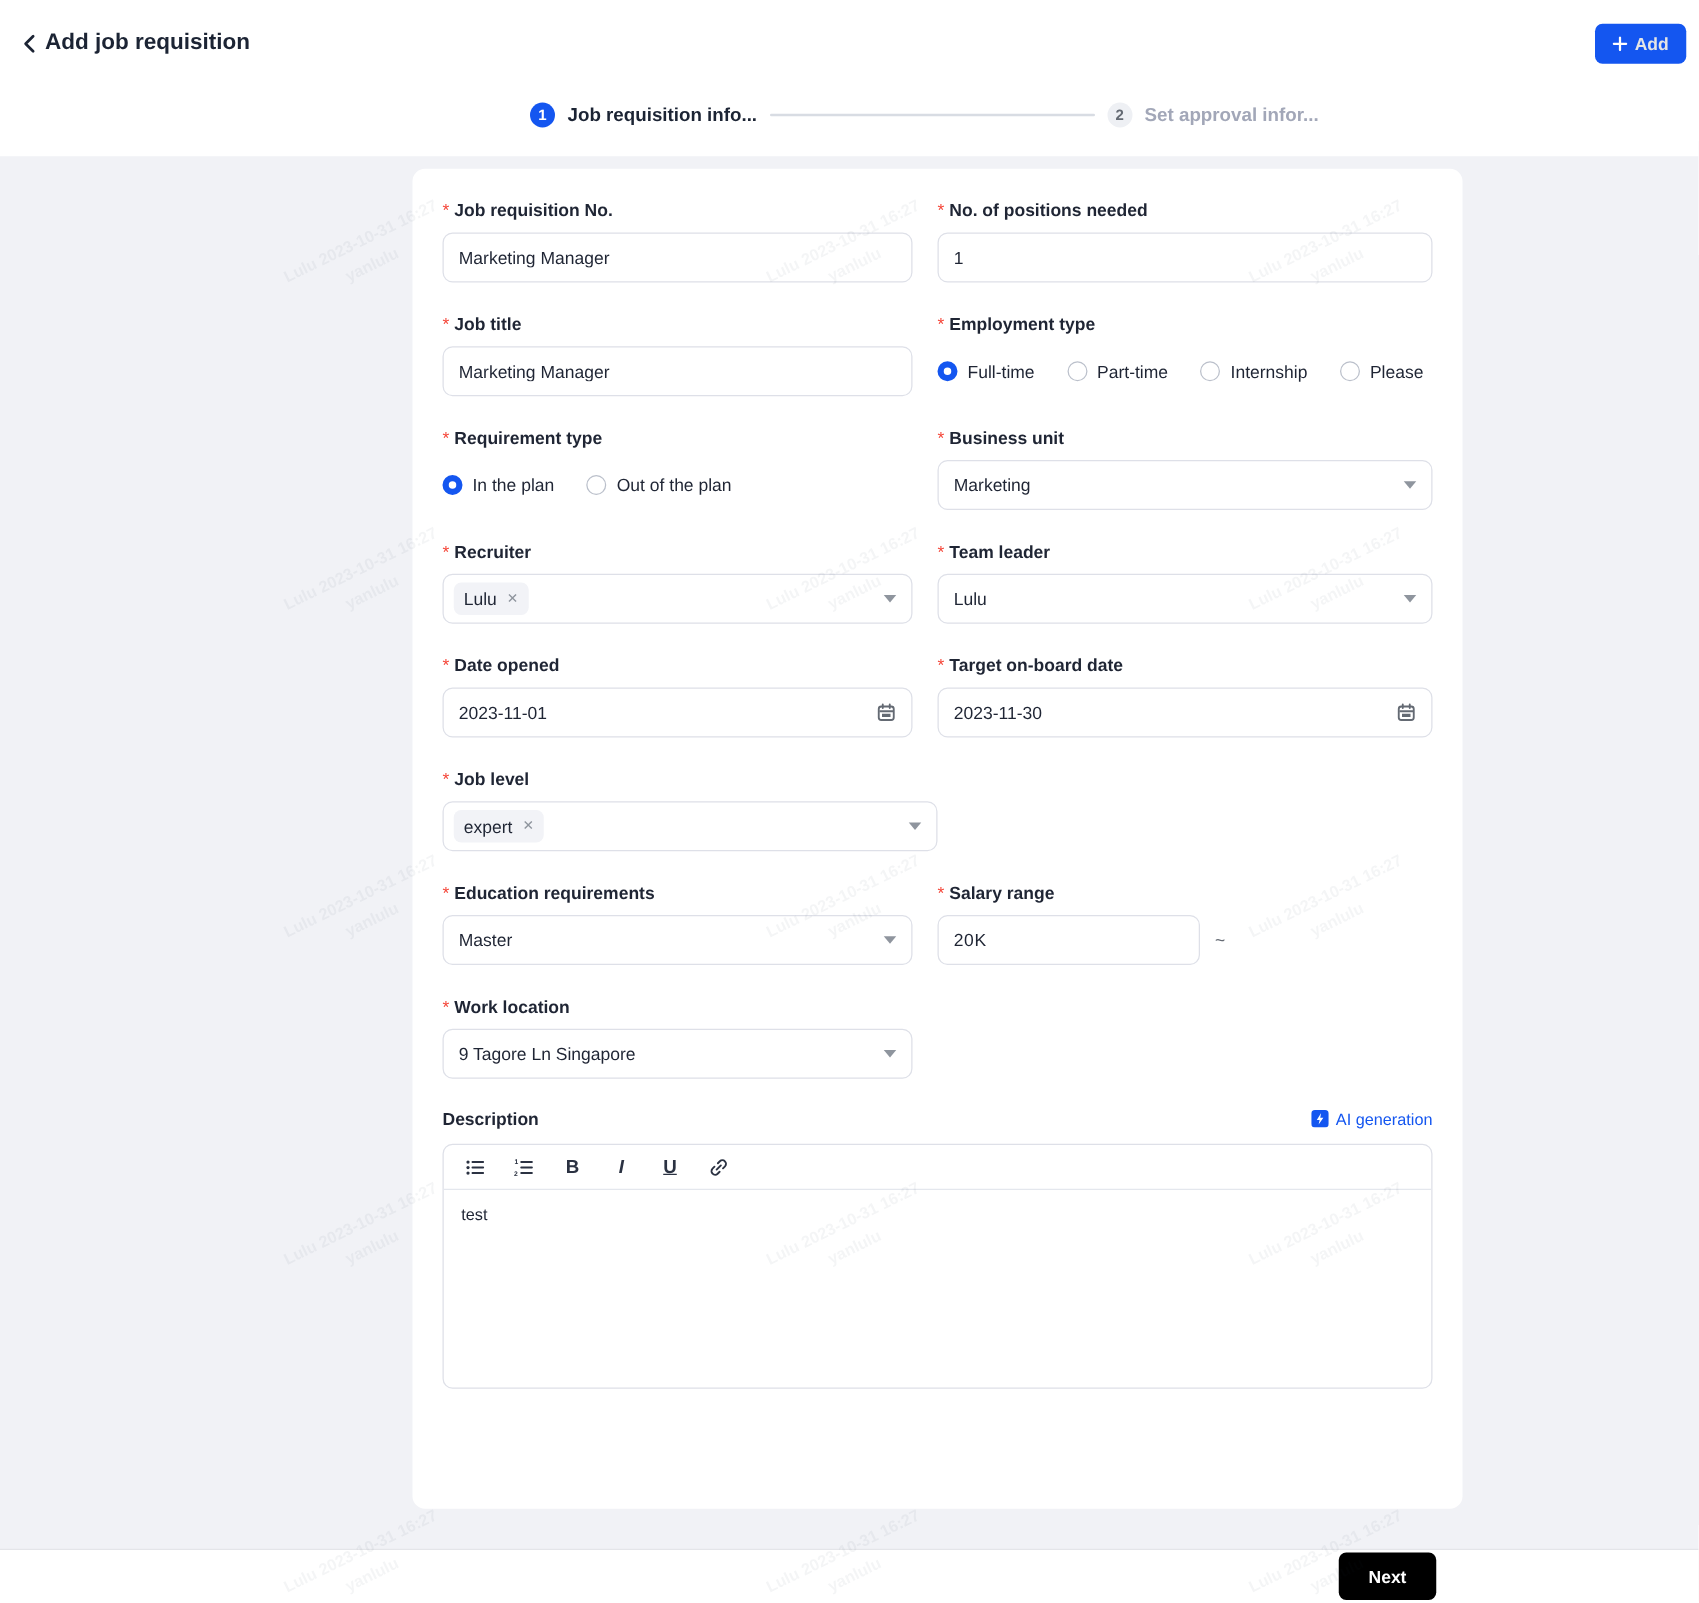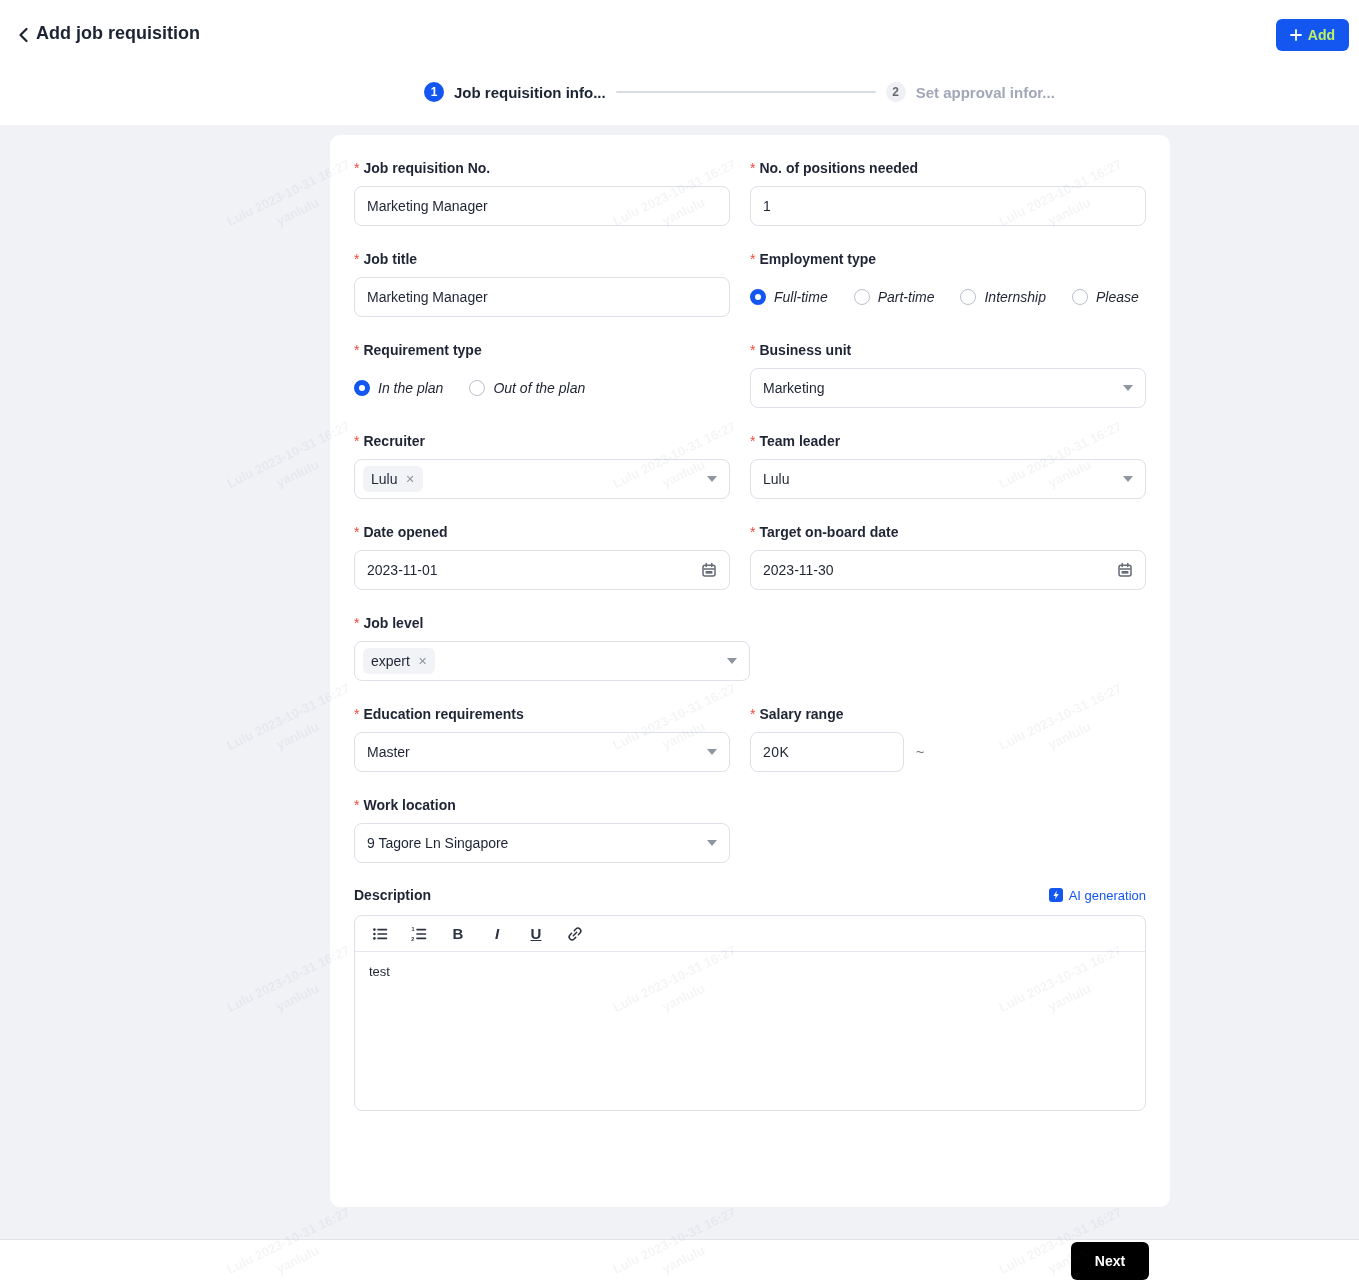--- a/index.html
+++ b/index.html
@@ -6,21 +6,21 @@
   html,body { width:1359px; height:1282px; }
   body {
     font-family:"Liberation Sans", sans-serif;
     position:relative; background:#ffffff; overflow:hidden; color:#1f2534;
   }
 
   
   .header { position:absolute; top:0; left:0; width:100%; height:113px; background:#fff; z-index:2;margin-top:12px; }
   .back-btn { position:absolute; left:12px; top:13px; width:24px; height:24px; display:flex; align-items:center; justify-content:center; cursor:pointer; }
   .page-title { position:absolute; left:36px; top:11px; font-size:18px; font-weight:700; color:#1c2434; }
-  .add-btn { position:absolute; right:10px; top:7px; height:32px; padding:0 14px; background:#1456f0; color:#bef264; border:none; border-radius:6px; font-size:14px; font-weight:600; display:flex; align-items:center; gap:6px; cursor:pointer; }
+  .add-btn { position:absolute; right:10px; top:7px; height:32px; padding:0 14px; background:#1456f0; color:#e5e5e5; border:none; border-radius:6px; font-size:14px; font-weight:600; display:flex; align-items:center; gap:6px; cursor:pointer; }
 
   .stepper { position:absolute; left:424px; top:70px; display:flex; align-items:center; }
   .step-circle { width:20px; height:20px; border-radius:50%; display:flex; align-items:center; justify-content:center; font-size:12px; font-weight:700; flex:none; }
   .step-circle.active { background:#1456f0; color:#fff; }
   .step-circle.inactive { background:#eef0f4; color:#646a73; }
   .step-label { margin-left:10px; font-size:15px; font-weight:700; white-space:nowrap; }
   .step-label.active { color:#1c2434; }
   .step-label.inactive { color:#a2a7b8; }
   .step-line { width:260px; height:2px; background:#d8dce3; margin:0 10px; border-radius:1px; flex:none; }
 
@@ -44,26 +44,26 @@
   input.input { outline:none; font-family:inherit; }
   .select { justify-content:space-between; cursor:pointer; }
   .caret { width:0; height:0; border-left:5px solid transparent; border-right:5px solid transparent; border-top:6px solid #8f959e; flex:none; }
   .placeholder { color:#8f959e; }
   .input-box { justify-content:space-between; }
 
   .tag { display:inline-flex; align-items:center; gap:8px; background:#f2f3f7; border-radius:6px; height:26px; padding:0 8px; font-size:14px; color:#1f2534; margin-left:-4px; }
   .tag-x { color:#8f959e; font-size:11px; cursor:pointer; line-height:1; }
 
   .radio-group { display:flex; align-items:center; height:40px; gap:26px; }
-  .radio-item { display:flex; align-items:center; gap:8px; font-size:14px; color:#1f2534; cursor:pointer; white-space:nowrap;font-style:italic; }
+  .radio-item { display:flex; align-items:center; gap:8px; font-size:14px; color:#1f2534; cursor:pointer; white-space:nowrap; }
   .radio { width:16px; height:16px; border-radius:50%; border:1px solid #bbc0cb; background:#fff; flex:none; }
   .radio.checked { border:5px solid #1456f0; }
 
   .salary-row { display:flex; align-items:center; gap:12px; }
-  .salary-row input.input { width:154px; flex:none; letter-spacing:0.5px; }
+  .salary-row input.input { width:210px; flex:none; letter-spacing:0.5px; }
   .salary-row input.input:last-child { width:185px; }
   .salary-sep { color:#646a73; font-size:14px; }
 
   
   .desc-header { display:flex; justify-content:space-between; align-items:center; margin-bottom:12px; margin-top:0; }
   .desc-label { font-size:14px; font-weight:600; color:#1f2534; }
   .ai-link { display:flex; align-items:center; gap:6px; color:#1456f0; font-size:13px; font-weight:500; cursor:pointer; }
   .editor { border:1px solid #dee0e8; border-radius:8px; overflow:hidden; }
   .editor-toolbar { height:36px; display:flex; align-items:center; gap:21px; padding:0 16px; border-bottom:1px solid #e4e7ed; }
   .tb-icon { color:#2b3242; font-size:15px; font-weight:700; display:flex; align-items:center; justify-content:center; width:18px; height:18px; cursor:pointer; }

